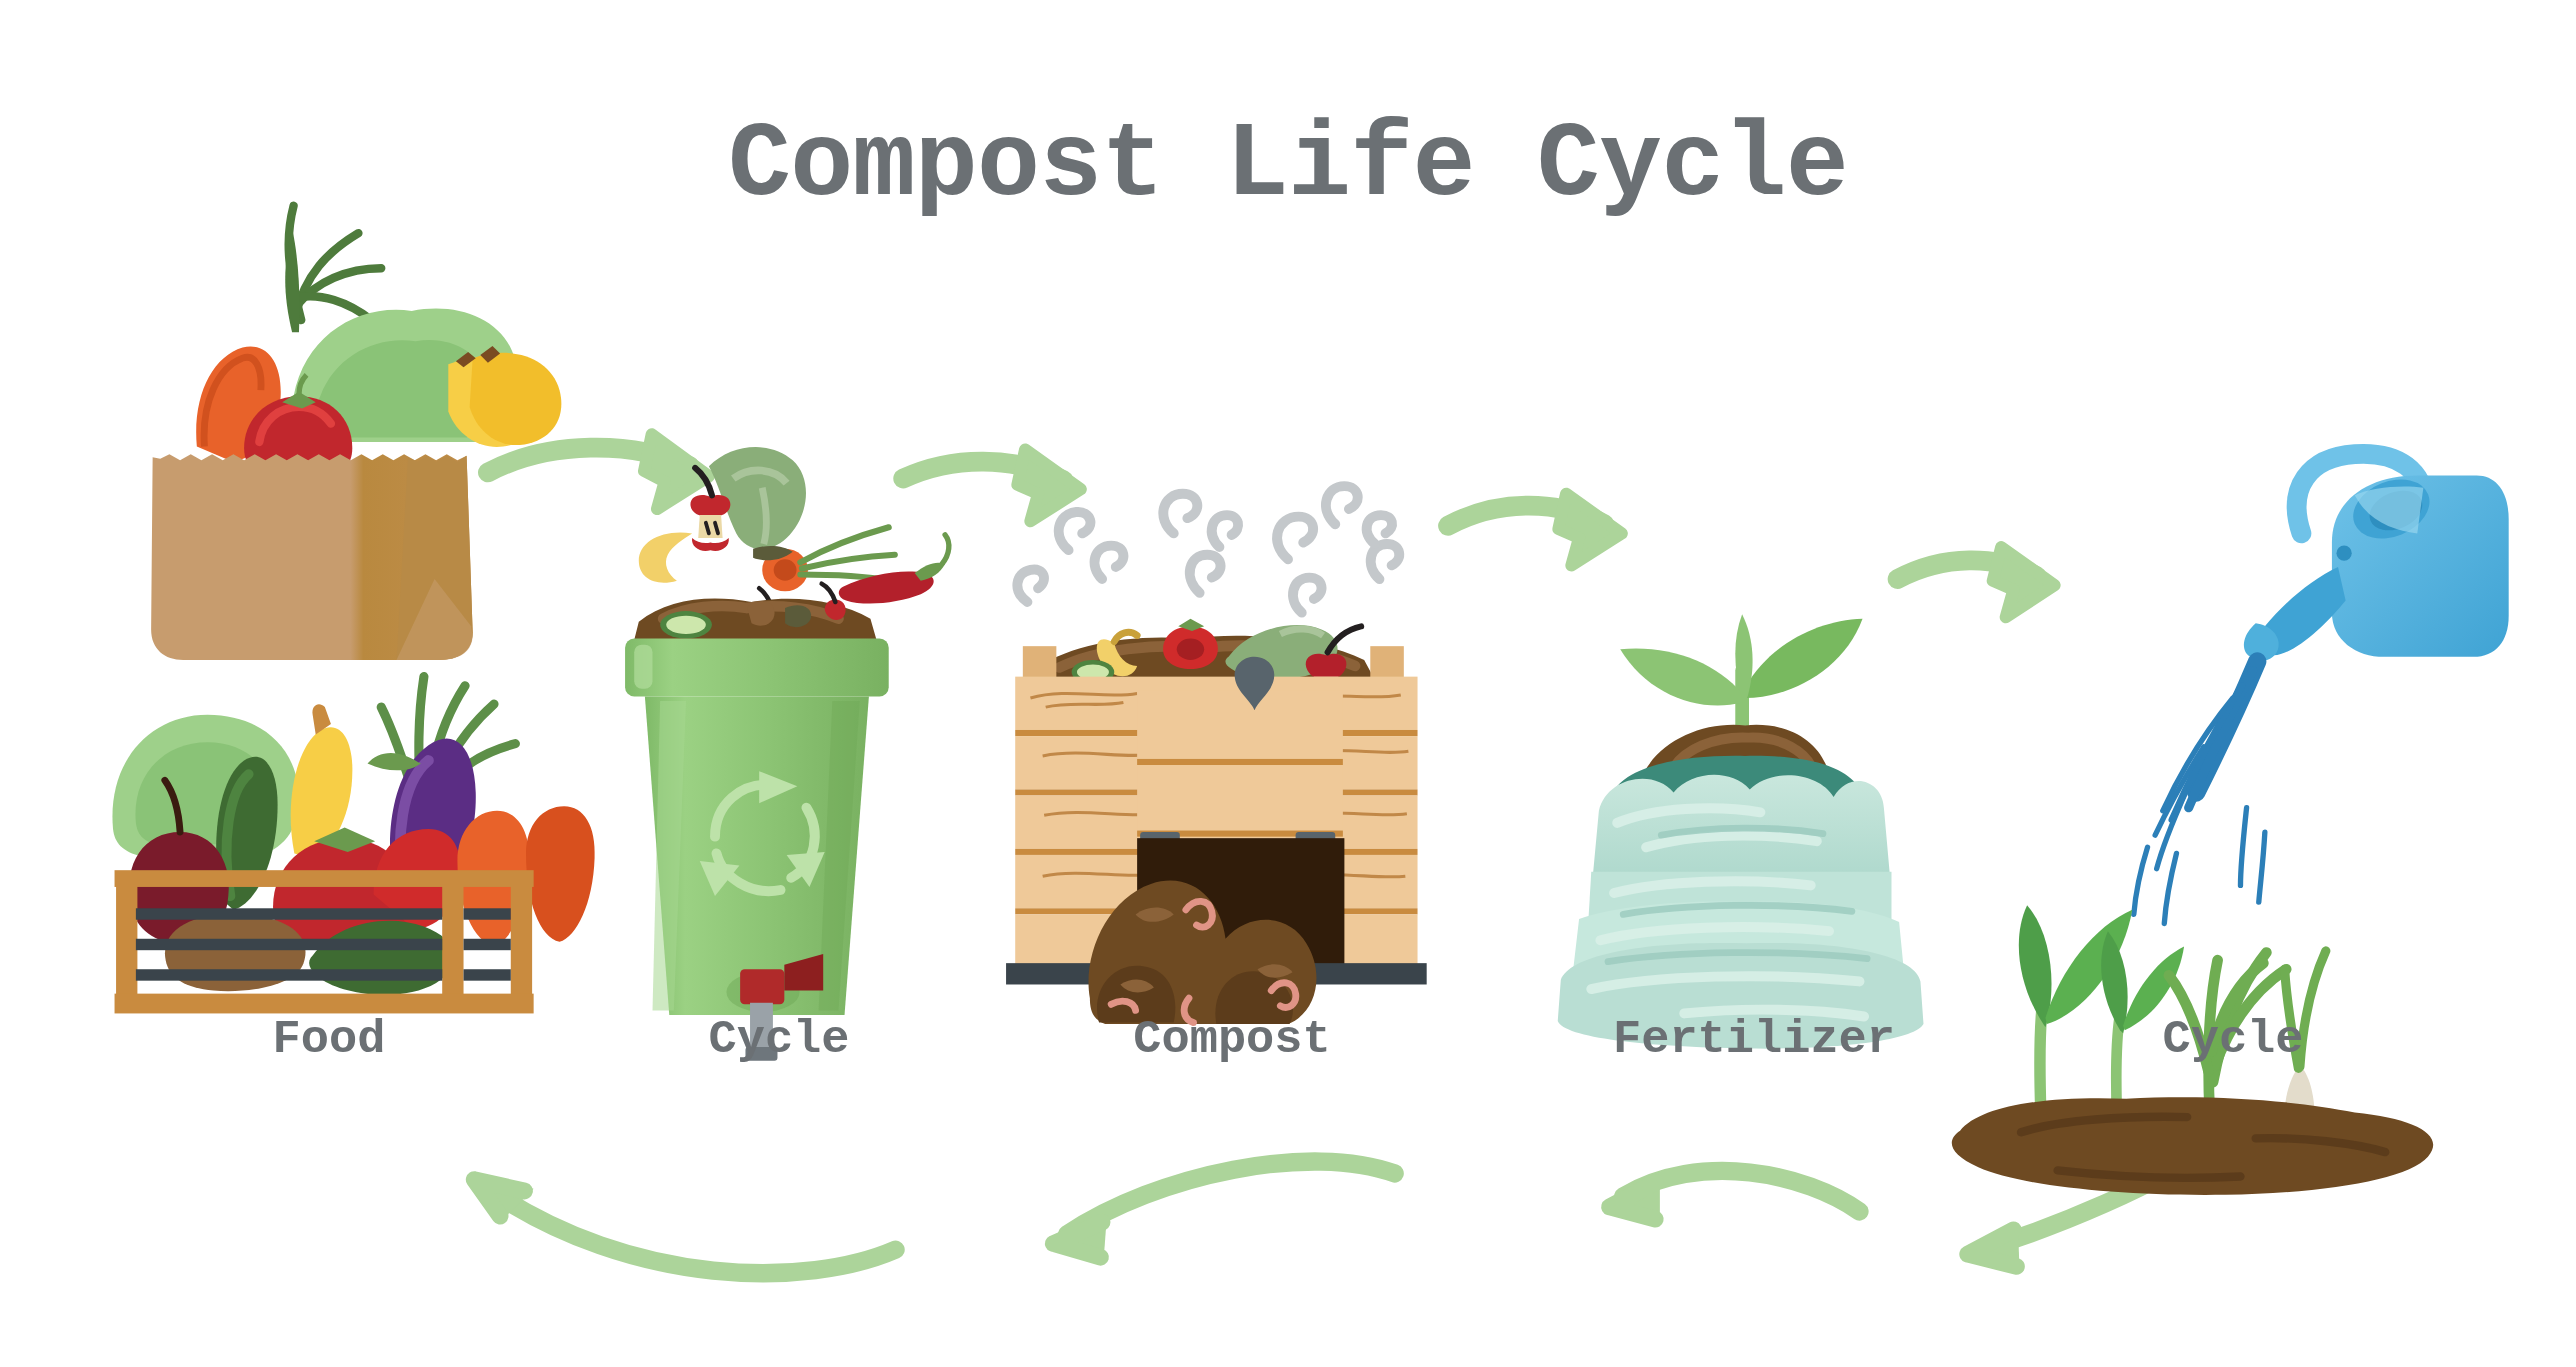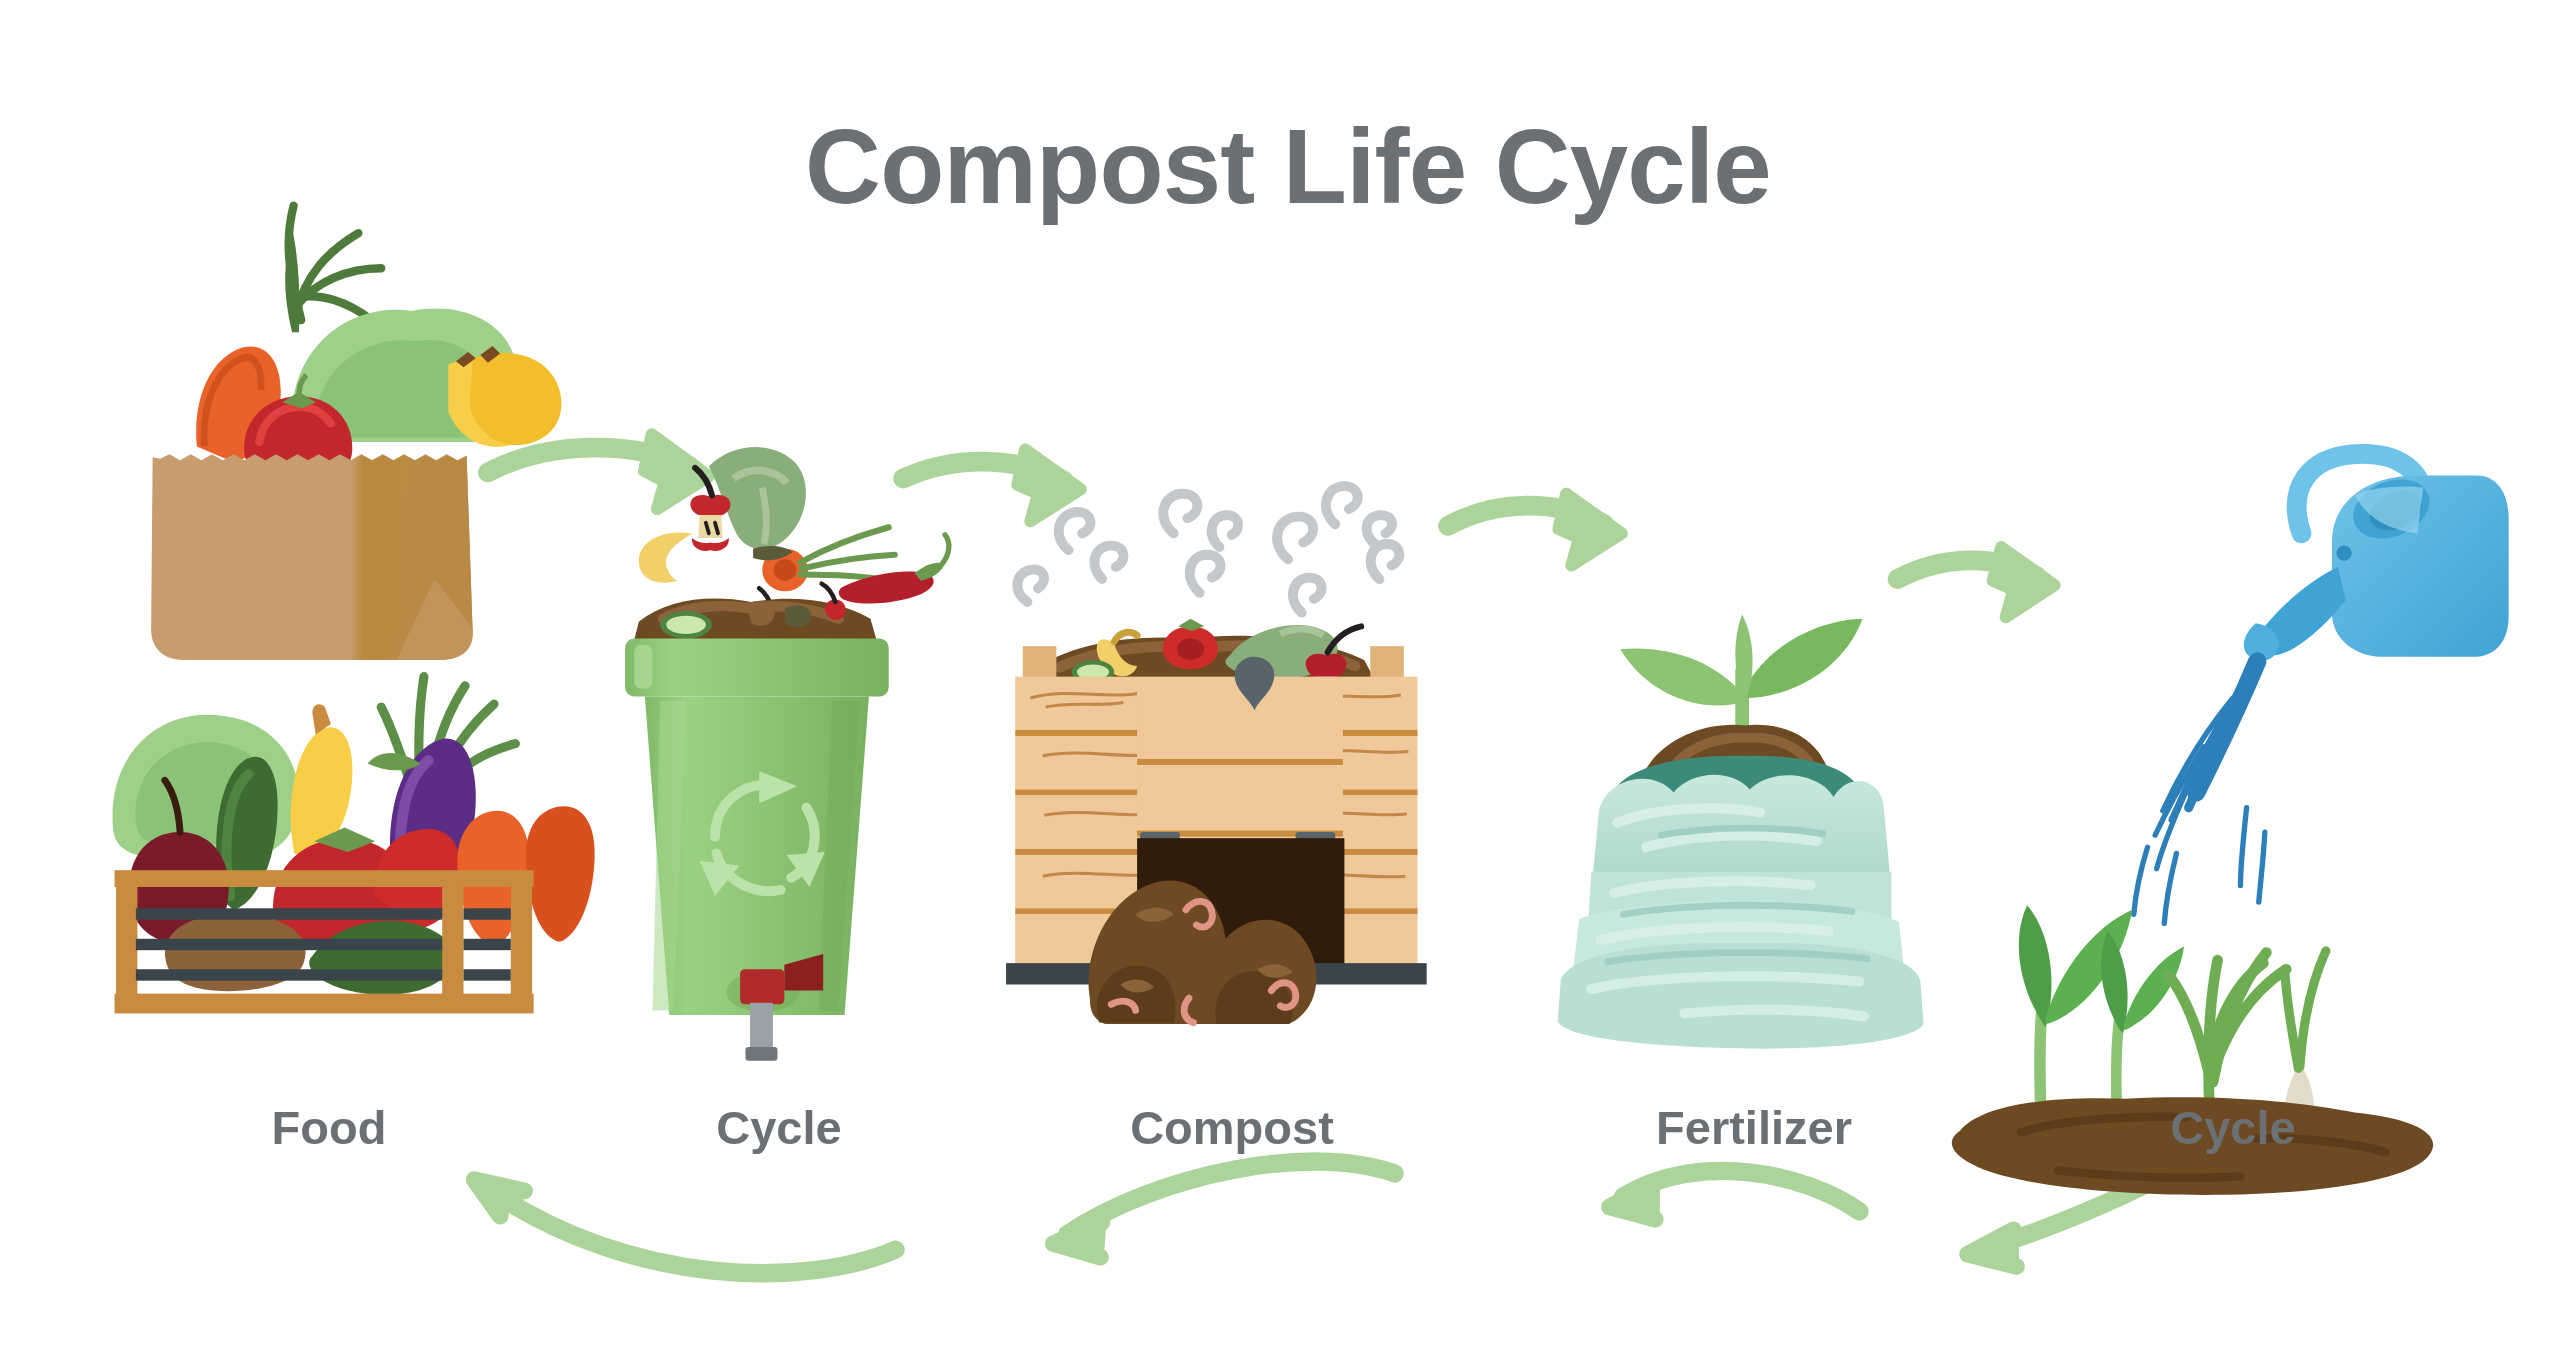--- a/index.html
+++ b/index.html
@@ -1,28 +1,28 @@
 <!DOCTYPE html>
 <html style="font-size:12.2px"><head>
 <meta charset="utf-8">
 <title>Compost Life Cycle</title>
 <style>
   html,body{margin:0;padding:0;background:#ffffff;}
   body{
     width:2576px;height:1367px;overflow:hidden;position:relative;
     font-family:"Liberation Sans","DejaVu Sans",sans-serif;
   }
-  #stage{position:absolute;inset:0;width:2172px;height:1367px;background:#fff;}
+  #stage{position:absolute;inset:0;width:2172px;height:1367px;background:#fff;font-family:Liberation Mono, monospace;}
   #title{
     position:absolute;left:0;top:114px;width:2576px;text-align:center;
     font-size:105px;font-weight:bold;letter-spacing:-0.8px;
     color:#6B7074;line-height:1;
   }
   .stage-label{
-    position:absolute;top:1104px;text-align:center;
+    position:absolute;top:1016px;text-align:center;
     font-size:47px;font-weight:bold;color:#6B7074;line-height:1;
     transform:translateX(-50%);white-space:nowrap;
   }
   svg.art{position:absolute;left:0;top:0;width:2576px;height:1367px;overflow:visible;}
 </style>
 </head>
 <body>
 
 <div id="stage">
 

